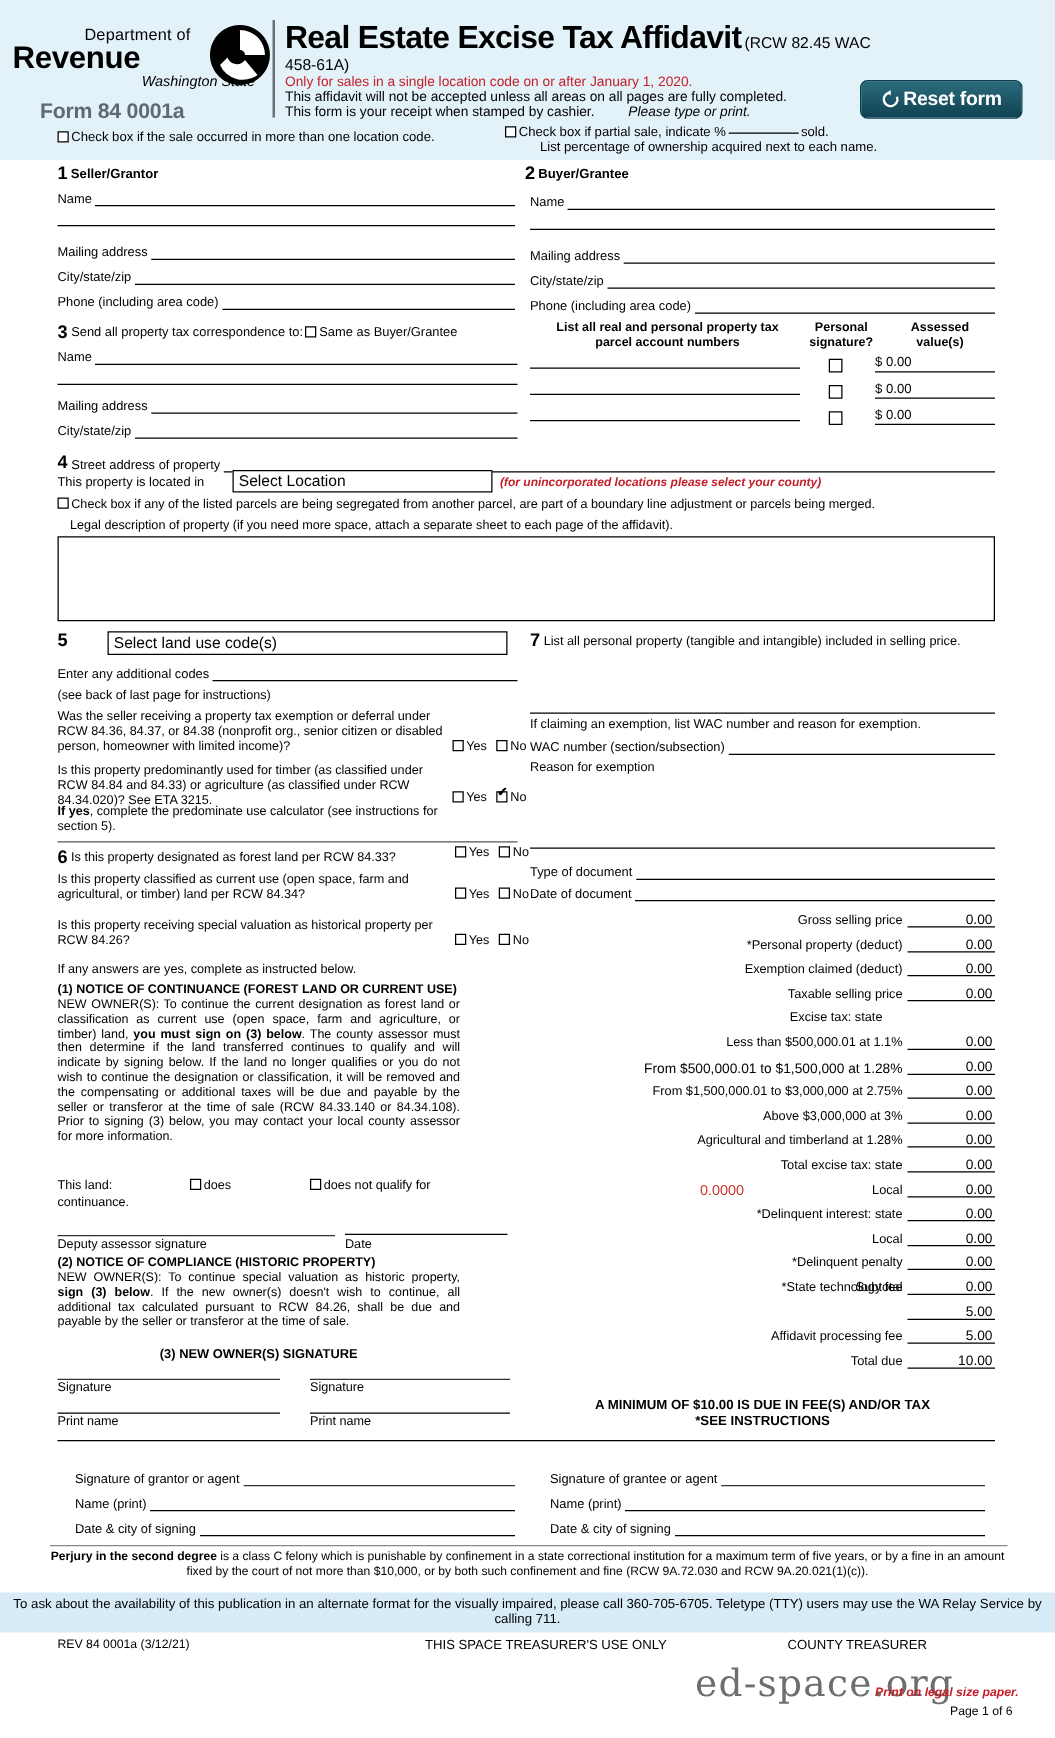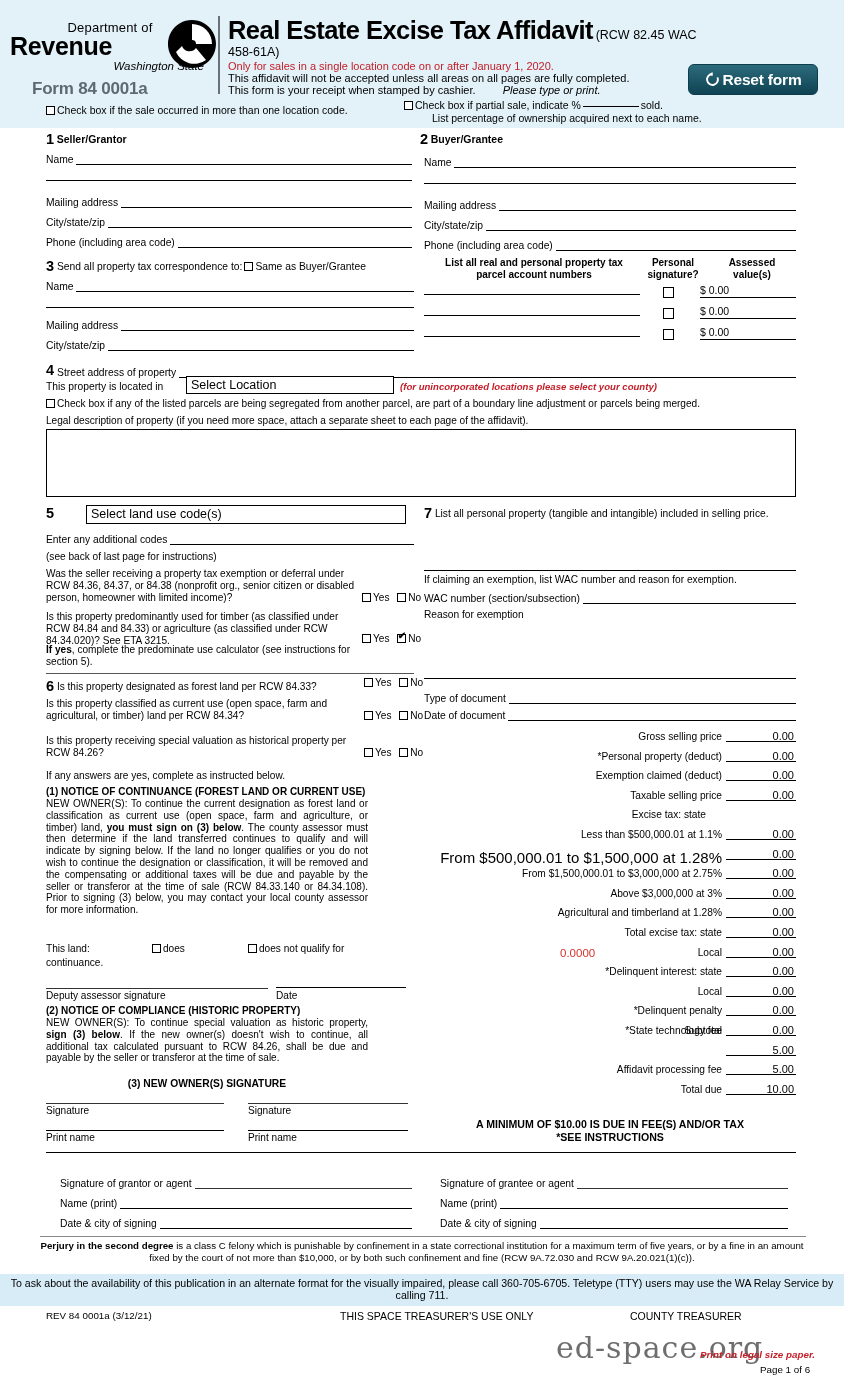--- a/index.html
+++ b/index.html
@@ -219,21 +219,21 @@
     <span class="fieldlabel" style="margin-left:3px;">Street address of property</span>
     <span class="fieldline"></span>
   </div>
   <div style="position:absolute;left:46px;top:381px;font-size:10.3px;">This property is located in</div>
   <div class="selbox" style="left:186px;top:376px;width:208px;height:18px;">Select Location</div>
   <div style="position:absolute;left:400px;top:381px;font-size:9.6px;font-style:italic;font-weight:bold;" class="red">(for unincorporated locations please select your county)</div>
 
   <div style="position:absolute;left:46px;top:398px;width:752px;font-size:10.1px;">
     <span class="cb"></span><span>Check box if any of the listed parcels are being segregated from another parcel, are part of a boundary line adjustment or parcels being merged.</span>
   </div>
-  <div style="position:absolute;left:46px;top:415px;width:752px;font-size:10.1px;">Legal description of property (if you need more space, attach a separate sheet to each page of the affidavit).</div>
+  <div style="position:absolute;left:56px;top:415px;width:752px;font-size:10.1px;">Legal description of property (if you need more space, attach a separate sheet to each page of the affidavit).</div>
   <div style="position:absolute;left:46px;top:429px;width:750px;height:68px;border:1.6px solid #000;background:#fff;"></div>
 
   <div style="position:absolute;left:46px;top:505px;" class="secnum">5</div>
   <div class="selbox" style="left:86px;top:505px;width:320px;height:19px;">Select land use code(s)</div>
 
   <div class="fieldrow" style="left:46px;top:534px;width:368px;">
     <span class="fieldlabel">Enter any additional codes</span>
     <span class="fieldline"></span>
   </div>
   <div style="position:absolute;left:46px;top:551px;font-size:10.1px;">(see back of last page for instructions)</div>
@@ -343,21 +343,21 @@
       <div style="position: absolute; left: 724px; top: 780.2px;"></div>
       <div style="position: absolute; left: 424px; top: 789.8px; width: 298px; text-align: right; font-size: 10.2px; white-space: nowrap;">Taxable selling price</div>
       <div style="position: absolute; left: 726px; top: 799.8px; width: 70px; border-bottom: 1.6px solid rgb(0, 0, 0);"></div>
       <div style="position: absolute; left: 726px; top: 788.8px; width: 68px; text-align: right; font-size: 11px;">0.00</div>
       <div style="position: absolute; left: 724px; top: 799.8px;"></div>
       <div style="position: absolute; left: 408px; top: 809.4px; width: 298px; text-align: right; font-size: 10.2px; white-space: nowrap;">Excise tax: state</div>
       <div style="position: absolute; left: 424px; top: 829px; width: 298px; text-align: right; font-size: 10.2px; white-space: nowrap;">Less than $500,000.01 at 1.1%</div>
       <div style="position: absolute; left: 726px; top: 839px; width: 70px; border-bottom: 1.6px solid rgb(0, 0, 0);"></div>
       <div style="position: absolute; left: 726px; top: 828px; width: 68px; text-align: right; font-size: 11px;">0.00</div>
       <div style="position: absolute; left: 724px; top: 839px;"></div>
-      <div style="position: absolute; left: 424px; top: 848.6px; width: 298px; text-align: right; font-size: 15px; white-space: nowrap;">From $500,000.01 to $1,500,000 at 1.28%</div>
+      <div style="position: absolute; left: 424px; top: 848.6px; width: 298px; text-align: right; font-size: 11px; white-space: nowrap;">From $500,000.01 to $1,500,000 at 1.28%</div>
       <div style="position: absolute; left: 726px; top: 858.6px; width: 70px; border-bottom: 1.6px solid rgb(0, 0, 0);"></div>
       <div style="position: absolute; left: 726px; top: 847.6px; width: 68px; text-align: right; font-size: 11px;">0.00</div>
       <div style="position: absolute; left: 724px; top: 858.6px;"></div>
       <div style="position: absolute; left: 424px; top: 868.2px; width: 298px; text-align: right; font-size: 10.2px; white-space: nowrap;">From $1,500,000.01 to $3,000,000 at 2.75%</div>
       <div style="position: absolute; left: 726px; top: 878.2px; width: 70px; border-bottom: 1.6px solid rgb(0, 0, 0);"></div>
       <div style="position: absolute; left: 726px; top: 867.2px; width: 68px; text-align: right; font-size: 11px;">0.00</div>
       <div style="position: absolute; left: 724px; top: 878.2px;"></div>
       <div style="position: absolute; left: 424px; top: 887.8px; width: 298px; text-align: right; font-size: 10.2px; white-space: nowrap;">Above $3,000,000 at 3%</div>
       <div style="position: absolute; left: 726px; top: 897.8px; width: 70px; border-bottom: 1.6px solid rgb(0, 0, 0);"></div>
       <div style="position: absolute; left: 726px; top: 886.8px; width: 68px; text-align: right; font-size: 11px;">0.00</div>

